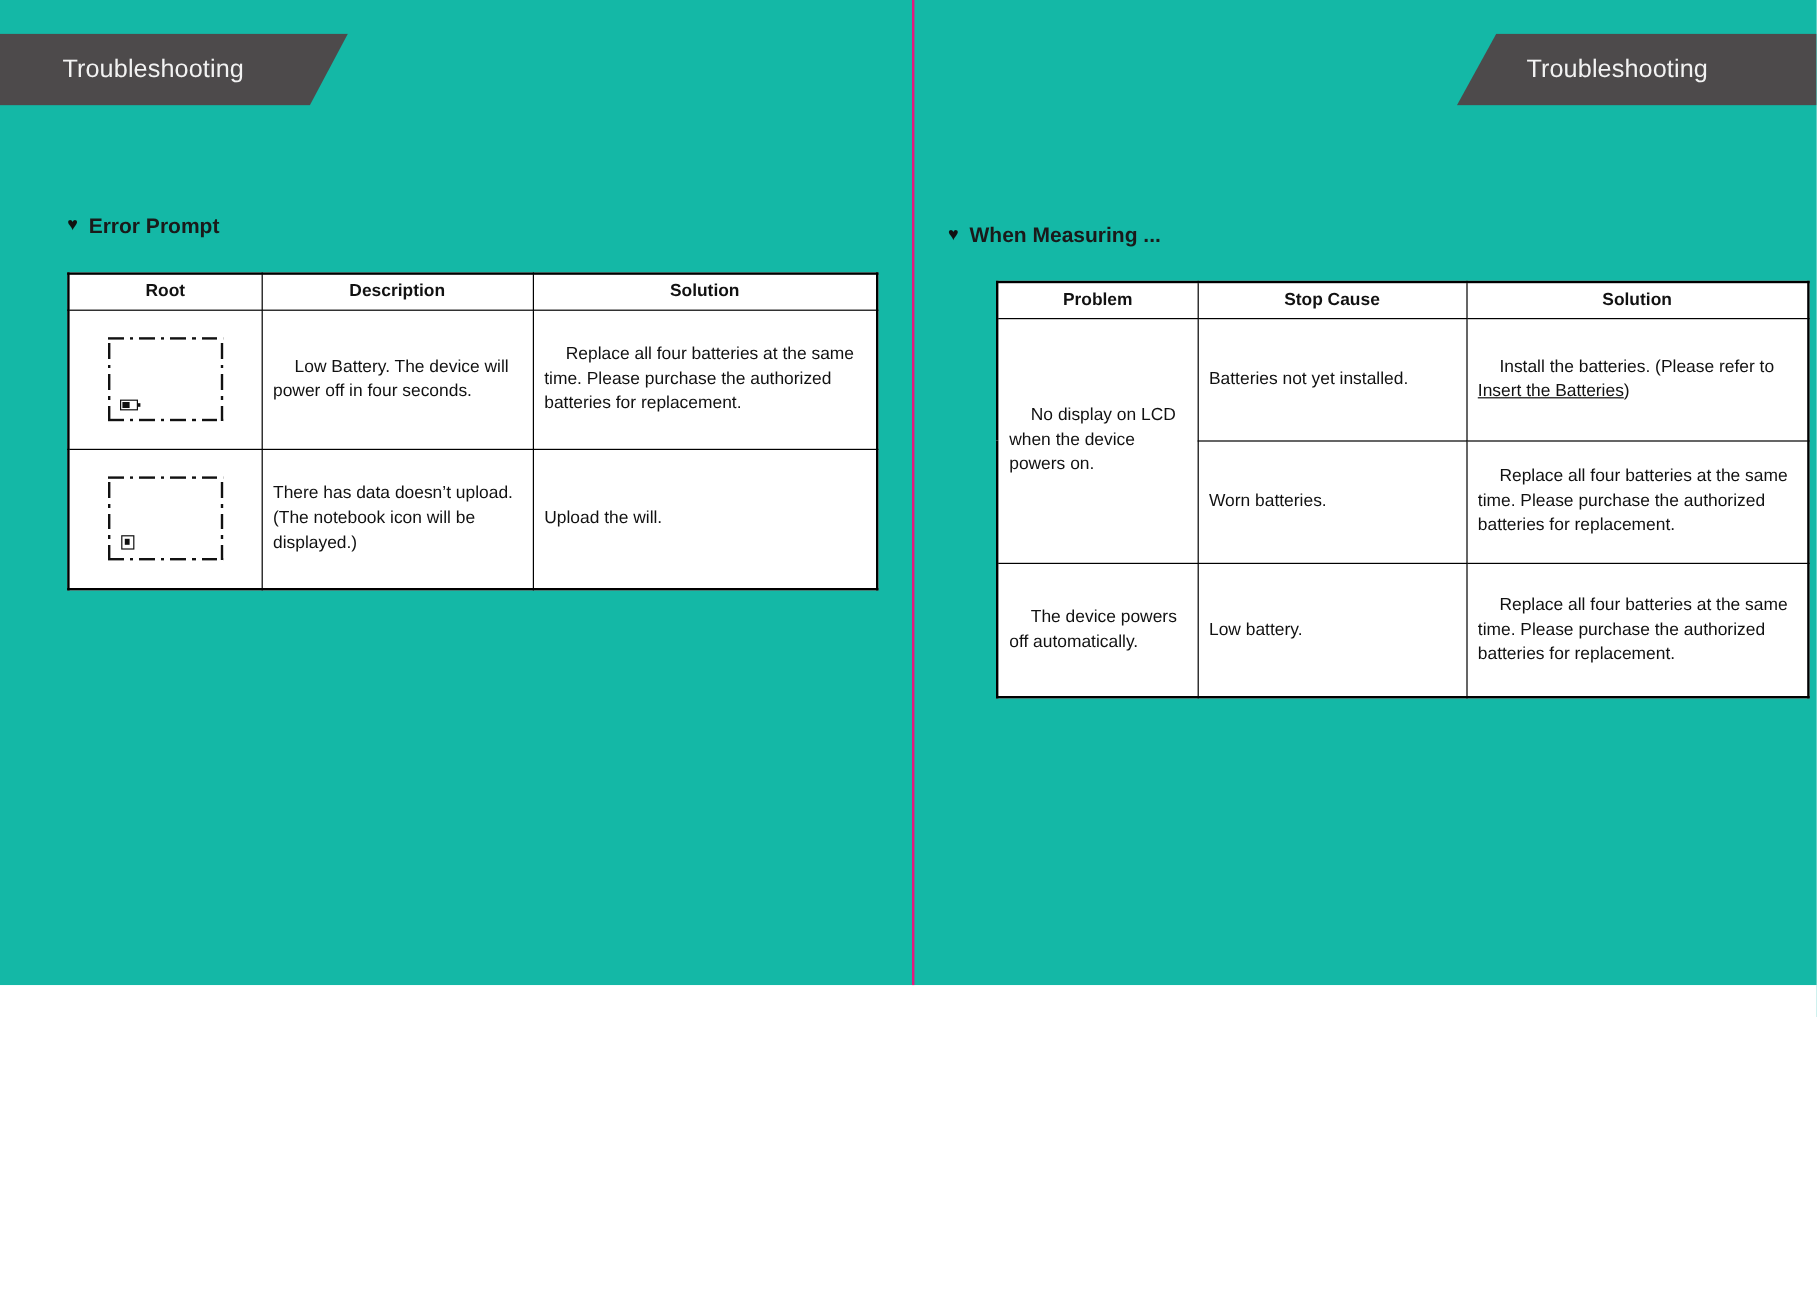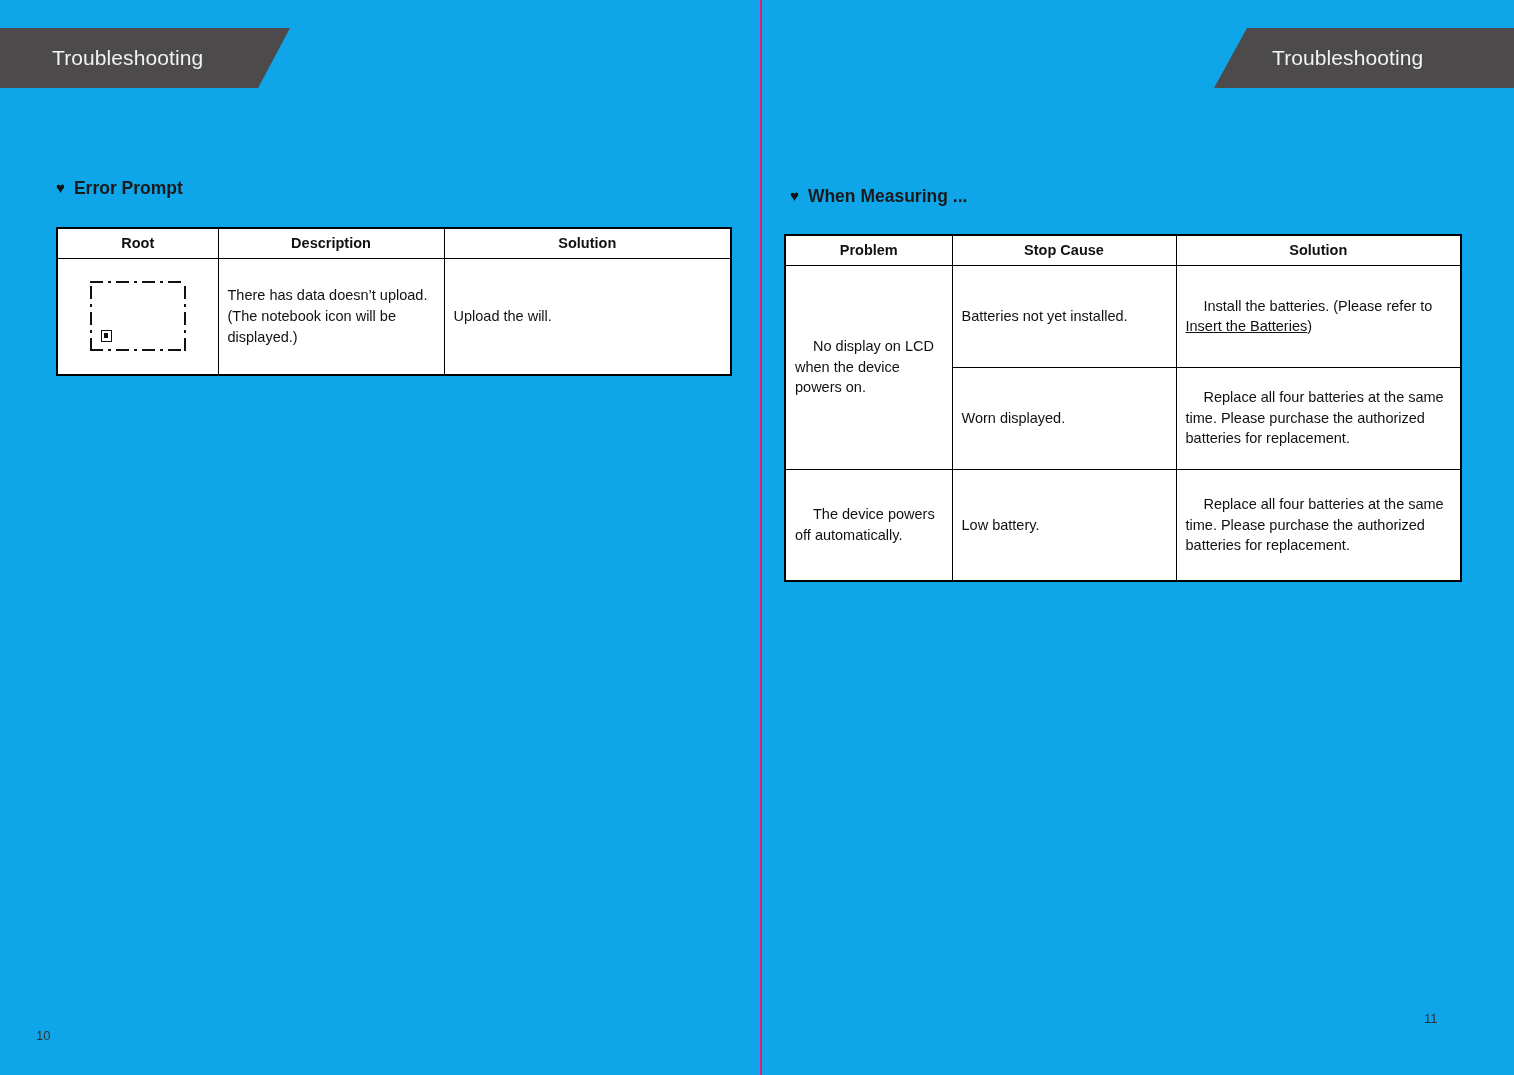--- a/index.html
+++ b/index.html
@@ -7,22 +7,22 @@
     padding: 0;
     background: #ffffff;
   }
   body {
     font-family: "Liberation Sans", sans-serif;
     color: #000000;
   }
   .page {
     position: relative;
     width: 1514px;
-    height: 1075px;
-    background: #0ea5e9;
+    height: 821px;
+    background: #14b8a6;
     overflow: hidden;
   }
 
   
   .spread-divider {
     position: absolute;
     left: 760px;
     top: 0;
     width: 2px;
     height: 1075px;
@@ -116,21 +116,21 @@
   }
   #table-error col.c1 { width: 161px; }
   #table-error col.c2 { width: 226px; }
   #table-error col.c3 { width: 287px; }
   #table-error tr.r-icon td { height: 114px; }
   #table-error tr.r-icon2 td { height: 116px; }
   #table-error tr.r-icon3 td { height: 117px; }
 
   
   #table-measure {
-    left: 784px;
+    left: 830px;
     top: 234px;
     width: 676px;
   }
   #table-measure col.c1 { width: 167px; }
   #table-measure col.c2 { width: 224px; }
   #table-measure col.c3 { width: 285px; }
   #table-measure tr.rowA td { height: 102px; }
   #table-measure tr.rowB td { height: 102px; }
   #table-measure tr.rowC td { height: 112px; }
 
@@ -252,20 +252,30 @@
         <col class="c3">
       </colgroup>
     <thead>
       <tr>
         <th>Root</th>
         <th>Description</th>
         <th>Solution</th>
       </tr>
     </thead>
     <tbody>
+      <tr class="r-icon2">
+        <td>
+          <div class="lcd-icon">
+            <div class="lcd-border"></div>
+            <div class="lcd-battery"></div>
+          </div>
+        </td>
+        <td class="cell-indent">Low Battery. The device will power off in four seconds.</td>
+        <td class="cell-indent">Replace all four batteries at the same time. Please purchase the authorized batteries for replacement.</td>
+      </tr>
       <tr class="r-icon3">
         <td>
           <div class="lcd-icon">
             <div class="lcd-border"></div>
             <div class="lcd-notebook"></div>
           </div>
         </td>
         <td class="cell-plain">There has data doesn’t upload. (The notebook icon will be displayed.)</td>
         <td class="cell-plain">Upload the will.</td>
       </tr>
@@ -296,21 +306,21 @@
         <th>Solution</th>
       </tr>
     </thead>
     <tbody>
       <tr class="rowA">
         <td rowspan="2" class="cell-indent">No display on LCD when the device powers on.</td>
         <td class="cell-plain">Batteries not yet installed.</td>
         <td class="cell-indent"><span>Install the batteries. (Please refer to </span><a class="doclink" href="#">Insert the Batteries</a><span>)</span></td>
       </tr>
       <tr class="rowB">
-        <td class="cell-plain">Worn displayed.</td>
+        <td class="cell-plain">Worn batteries.</td>
         <td class="cell-indent">Replace all four batteries at the same time. Please purchase the authorized batteries for replacement.</td>
       </tr>
       <tr class="rowC">
         <td class="cell-indent">The device powers off automatically.</td>
         <td class="cell-plain">Low battery.</td>
         <td class="cell-indent">Replace all four batteries at the same time. Please purchase the authorized batteries for replacement.</td>
       </tr>
     </tbody>
   </table>
 

